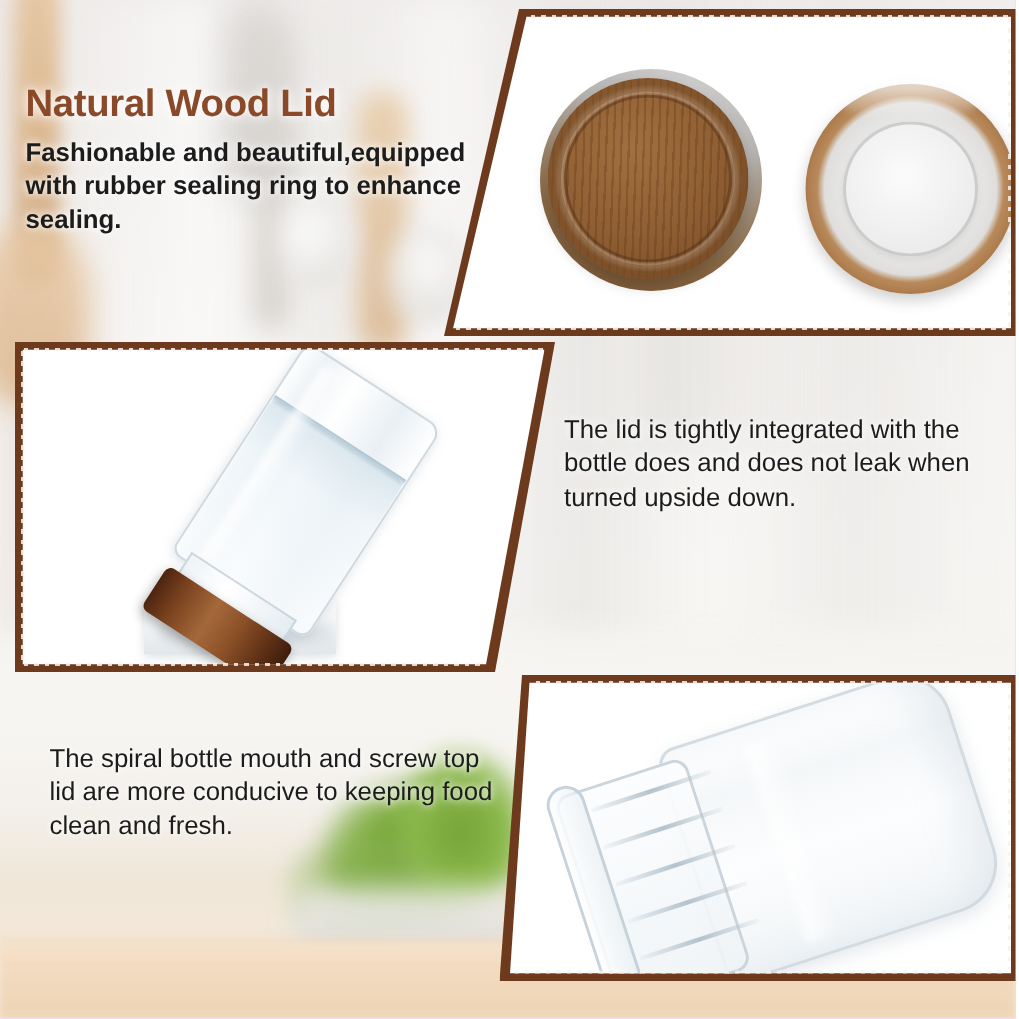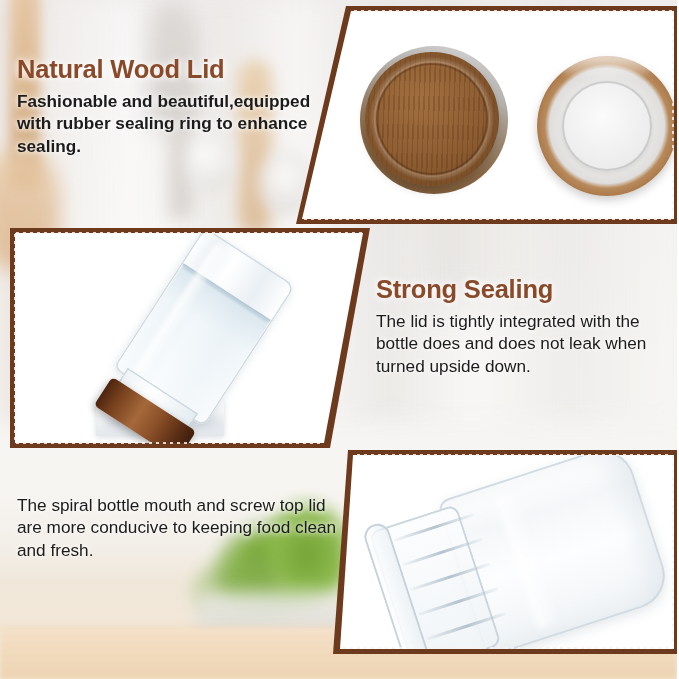--- a/index.html
+++ b/index.html
@@ -158,21 +158,21 @@
   #txt-wood  { left: 17px; top: 55px;  width: 312px; }
   #txt-wood .heading { font-size: 25.5px; margin-bottom: 6px; }
   #txt-wood .body-text { font-size: 17.2px; font-weight: bold; }
 
   #txt-seal  { left: 376px; top: 275px; width: 300px; }
   #txt-seal .heading { font-size: 25.5px; margin-bottom: 6px; }
   #txt-seal .body-text { font-size: 17.2px; }
 
   #txt-screw { left: 17px; top: 494px; width: 320px; }
   #txt-screw .heading { font-size: 25.5px; margin-bottom: 6px; }
-  #txt-screw .body-text { font-size: 17.2px; }
+  #txt-screw .body-text { font-size: 17.2px; margin-left: 16px; }
 
   
   .panel { position: absolute; z-index: 8; }
   .panel .frame {
     position: absolute; inset: 0;
     background: #6d3a1d;
   }
   .panel .inner {
     position: absolute; inset: 0;
     background: #ffffff;
@@ -395,21 +395,20 @@
 
   <div class="table-edge"></div>
   <div class="table-top"></div>
 
   <div class="text-block" id="txt-wood">
     <div class="heading">Natural Wood Lid</div>
     <div class="body-text">Fashionable and beautiful,equipped with rubber sealing ring to enhance sealing.</div>
   </div>
 
   <div class="text-block" id="txt-seal">
-    <div class="heading">Strong Sealing</div>
     <div class="body-text">The lid is tightly integrated with the bottle does and does not leak when turned upside down.</div>
   </div>
 
   <div class="text-block" id="txt-screw">
     <div class="body-text">The spiral bottle mouth and screw top lid are more conducive to keeping food clean and fresh.</div>
   </div>
 
   <div class="panel" id="panel-lids">
     <div class="frame"></div>
     <div class="inner">

